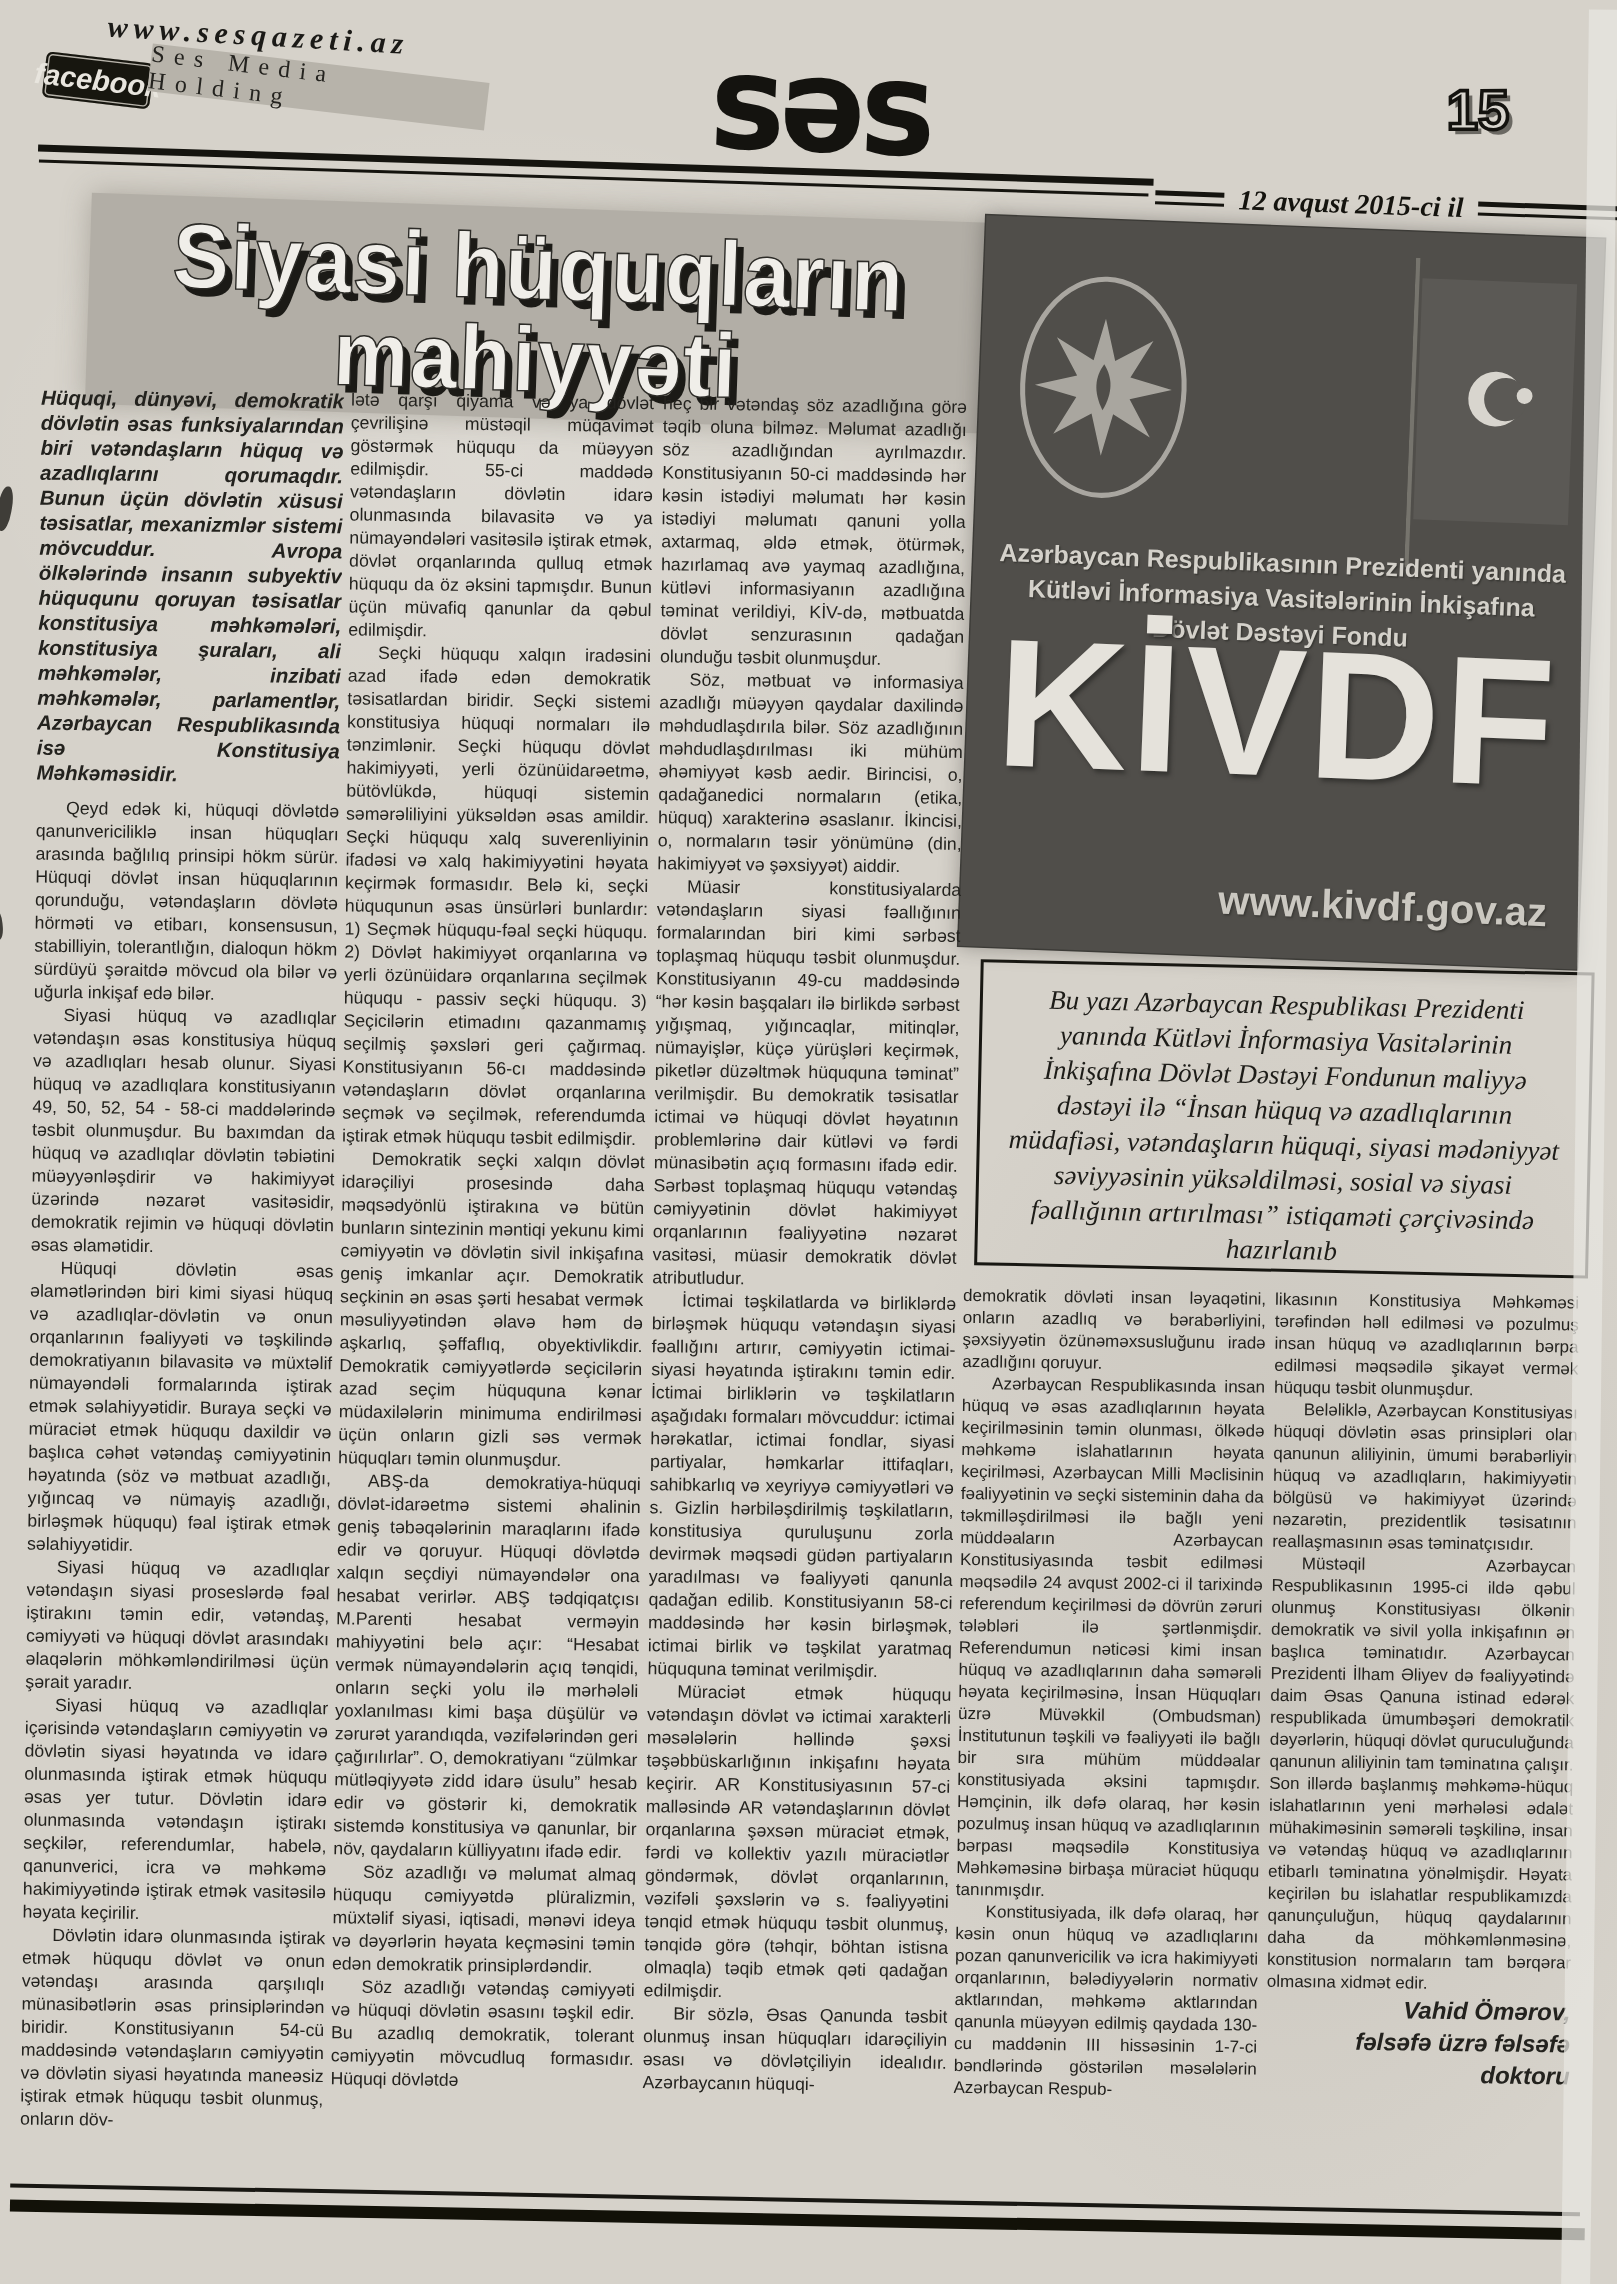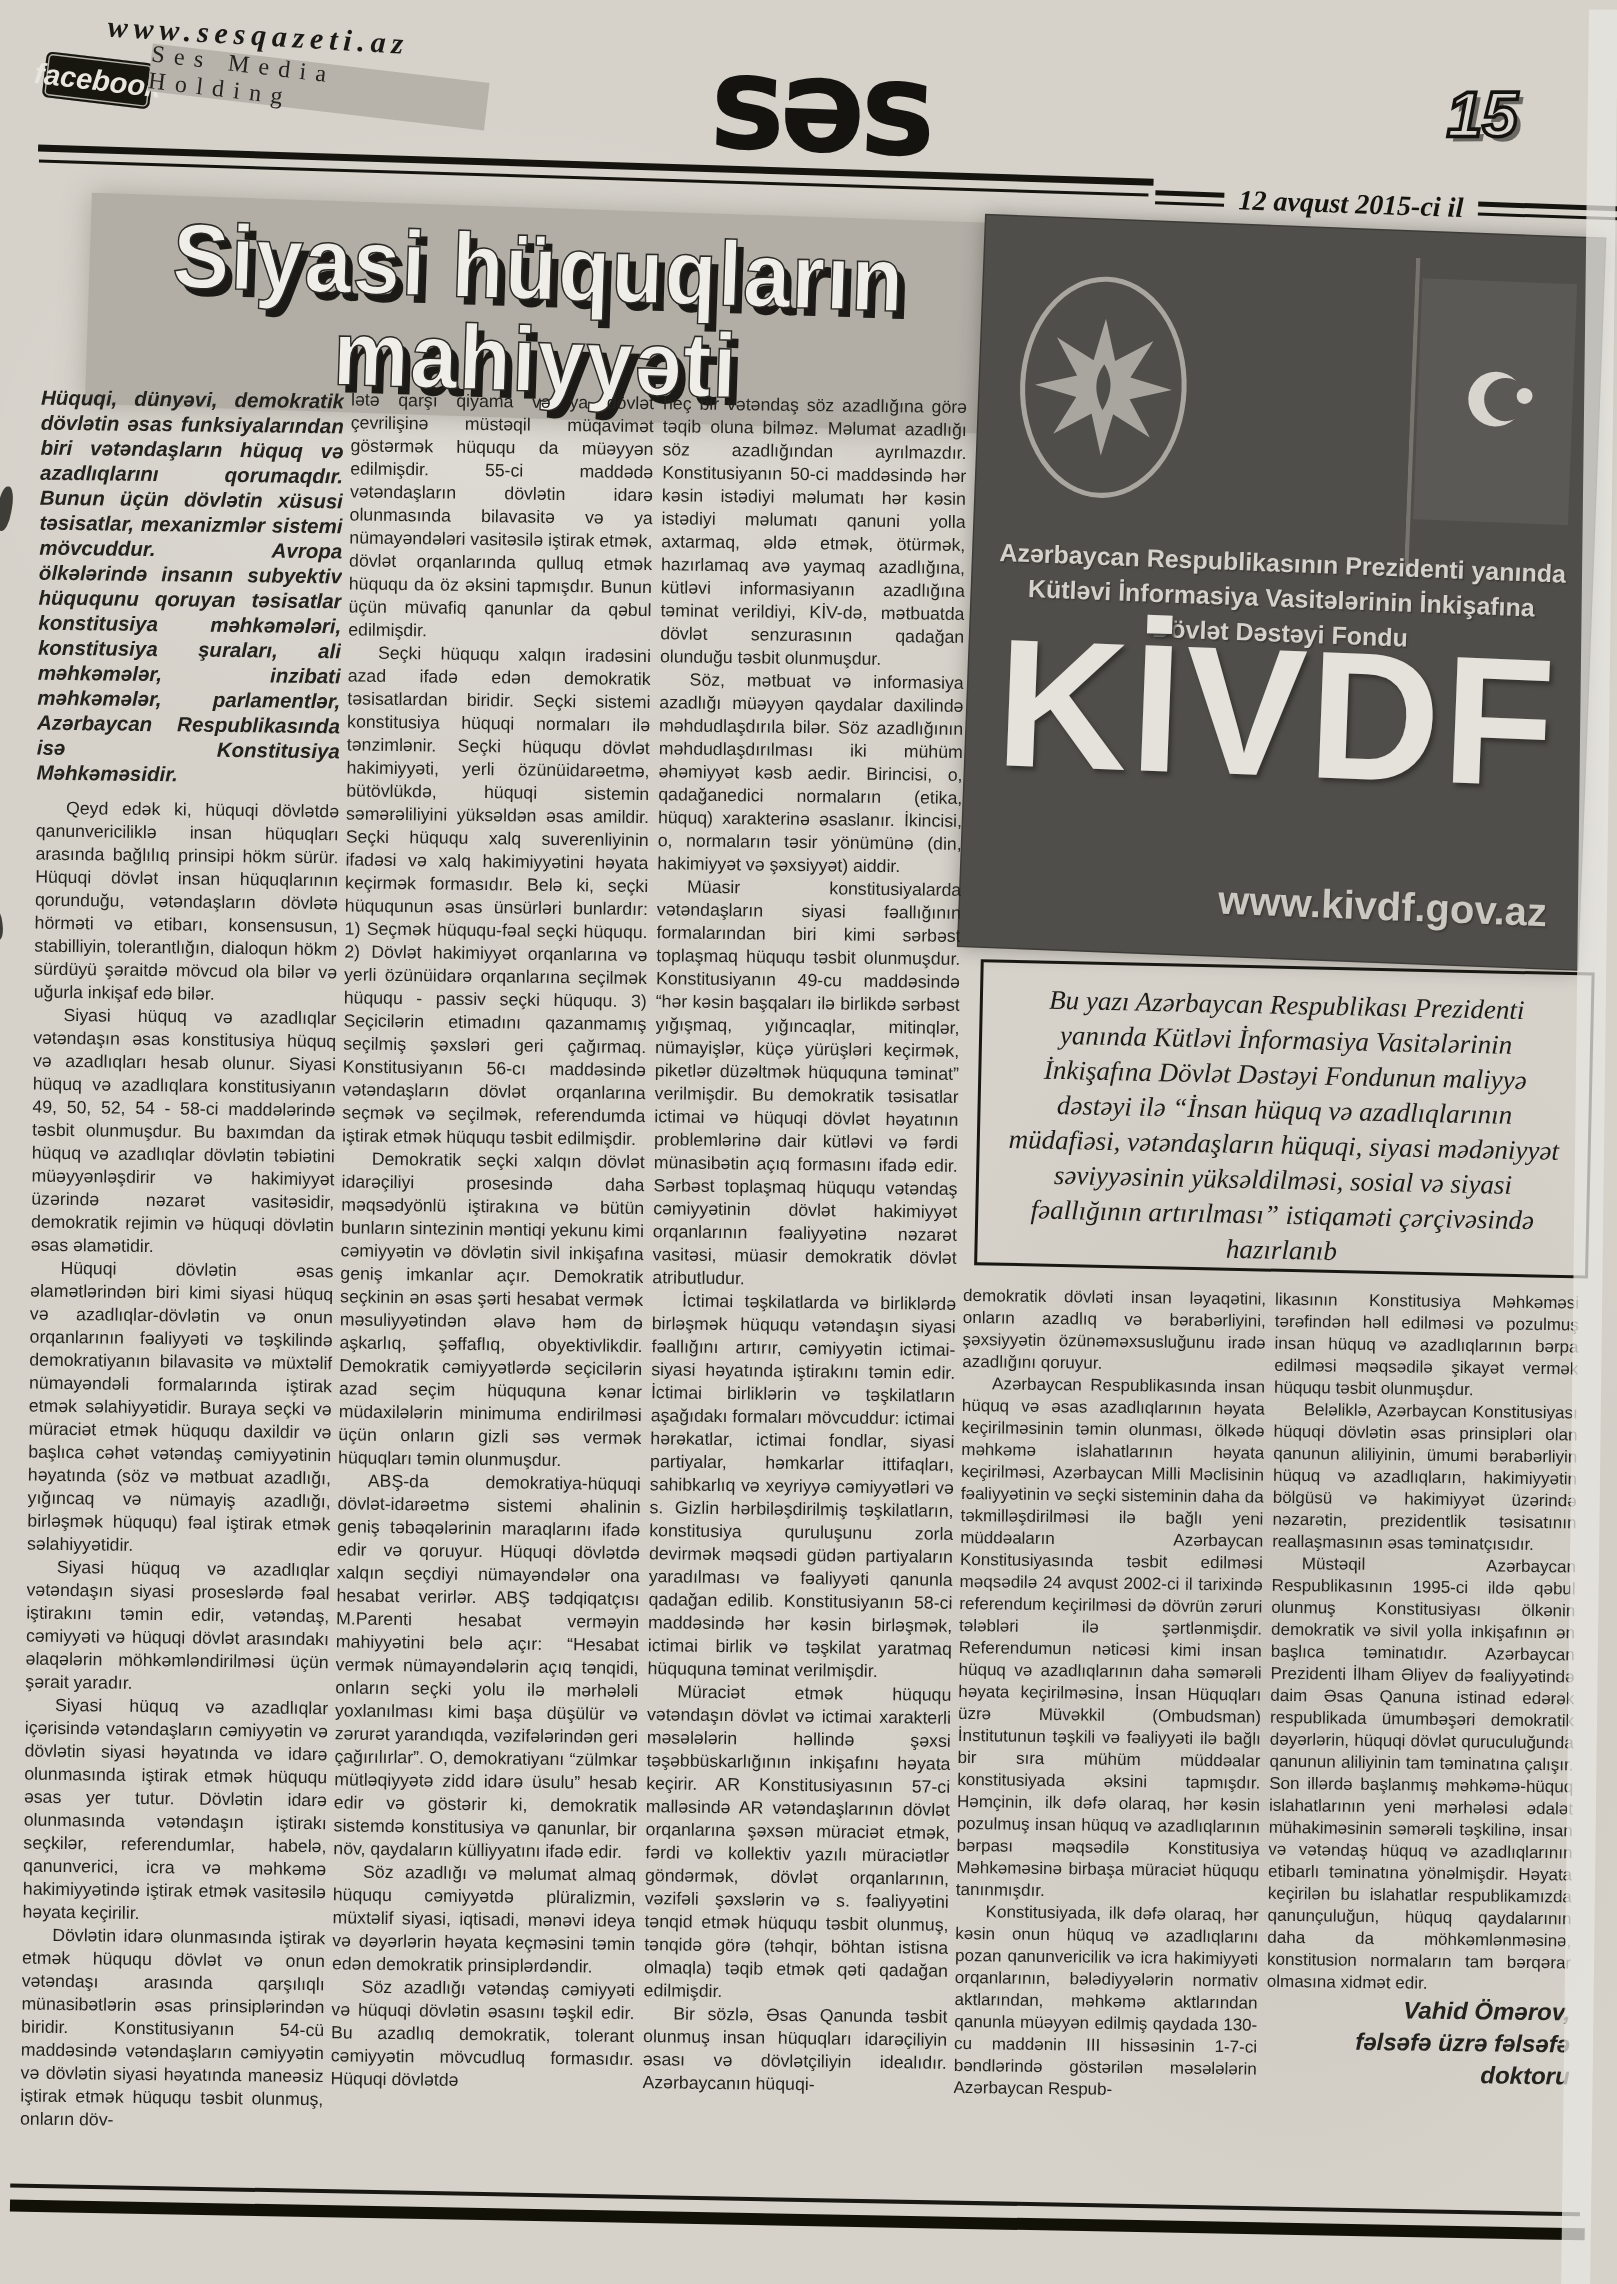--- a/index.html
+++ b/index.html
@@ -17,21 +17,21 @@
     font-style:italic;font-weight:bold;font-size:30px;letter-spacing:5.8px;transform:rotate(2.6deg);color:#1b1a17;}
   .fb-badge{left:45px;top:66px;width:108px;height:46px;background:#17160f;color:#e8e5de;
     display:flex;align-items:center;justify-content:center;border-radius:6.5px;
     font-style:italic;font-weight:bold;font-size:29px;transform:rotate(6deg);
     box-shadow:inset 0 0 0 2.2px #17160f, inset 0 0 0 3.6px #b7b3aa;}
   .holding-strip{left:150px;top:69px;width:339px;height:48px;background:#b7b3aa;
     display:flex;align-items:center;justify-content:center;transform:rotate(6deg);
     font-family:"Liberation Serif","DejaVu Serif",serif;font-size:24px;letter-spacing:9.4px;color:#24231f;}
   .masthead{left:708px;top:29px;font-size:131px;font-weight:900;letter-spacing:-5.8px;
     transform:rotate(1.6deg) scaleX(.97);color:#14130f;font-family:"DejaVu Sans","Liberation Sans",sans-serif;}
-  .pageno{left:1448px;top:69px;font-size:64px;font-weight:900;font-style:italic;
+  .pageno{left:1448px;top:69px;font-size:56px;font-weight:900;
     color:#d9d6cf;-webkit-text-stroke:3.6px #14130f;text-shadow:5px 5px 0 rgba(20,19,15,.55);transform:rotate(-1deg);text-align:right;}
   .rule-a{left:40px;top:154px;width:1116px;height:0;border-top:7.2px solid #15140f;transform:rotate(1.05deg);transform-origin:0 0;}
   .rule-b{left:41px;top:169px;width:1110px;height:0;border-top:3.6px solid #15140f;transform:rotate(1.05deg);transform-origin:0 0;}
   .date-row{left:1158px;top:177px;display:flex;align-items:center;gap:14.4px;transform:rotate(1.3deg);transform-origin:0 0;}
   .mini-rule{height:6.5px;border-top:5.8px solid #15140f;border-bottom:3.6px solid #15140f;}
   .mini-rule.l{width:69px;} .mini-rule.r{width:153px;}
   .date-text{font-family:"Liberation Serif","DejaVu Serif",serif;font-style:italic;font-weight:bold;
     font-size:28px;white-space:nowrap;color:#15140f;}
 
   

